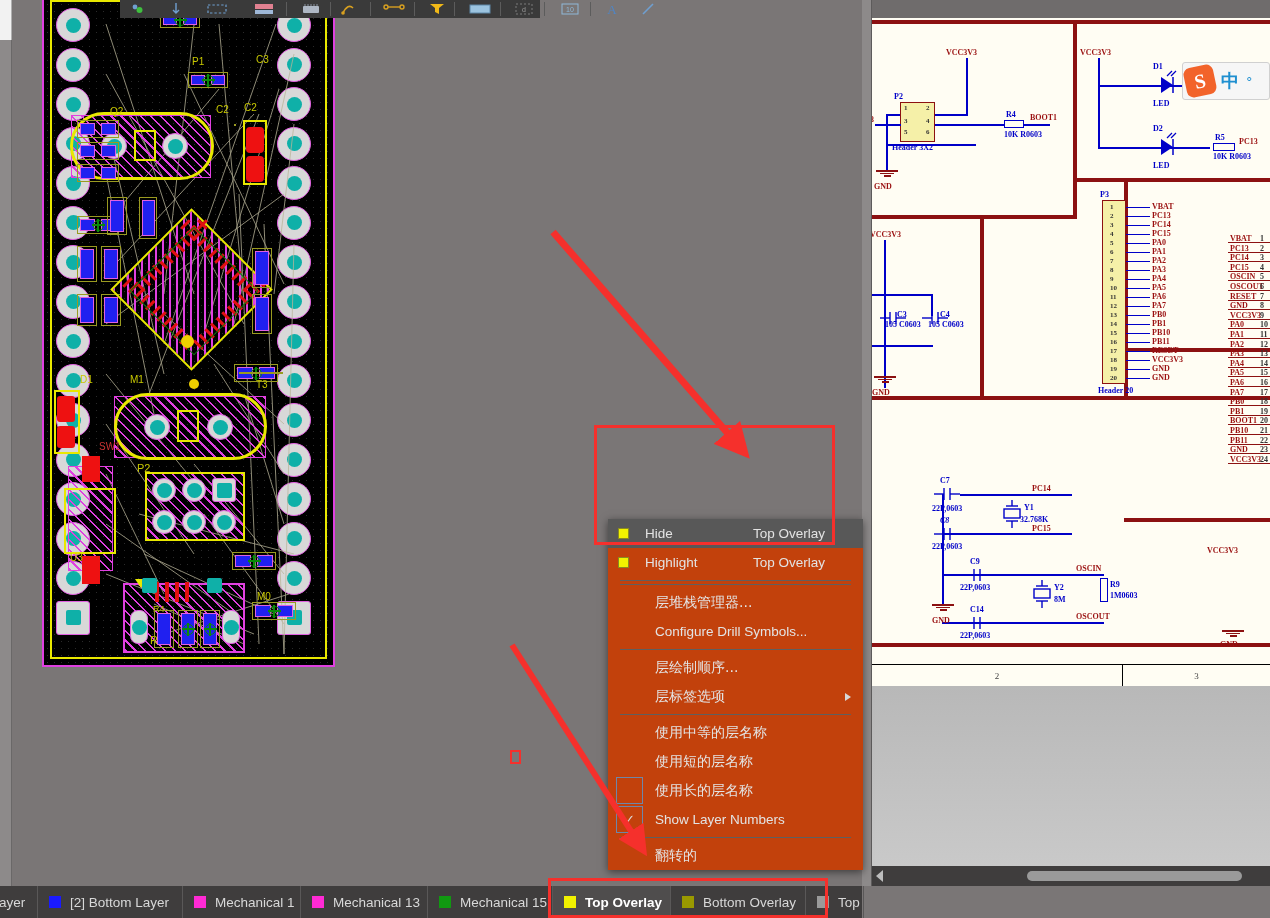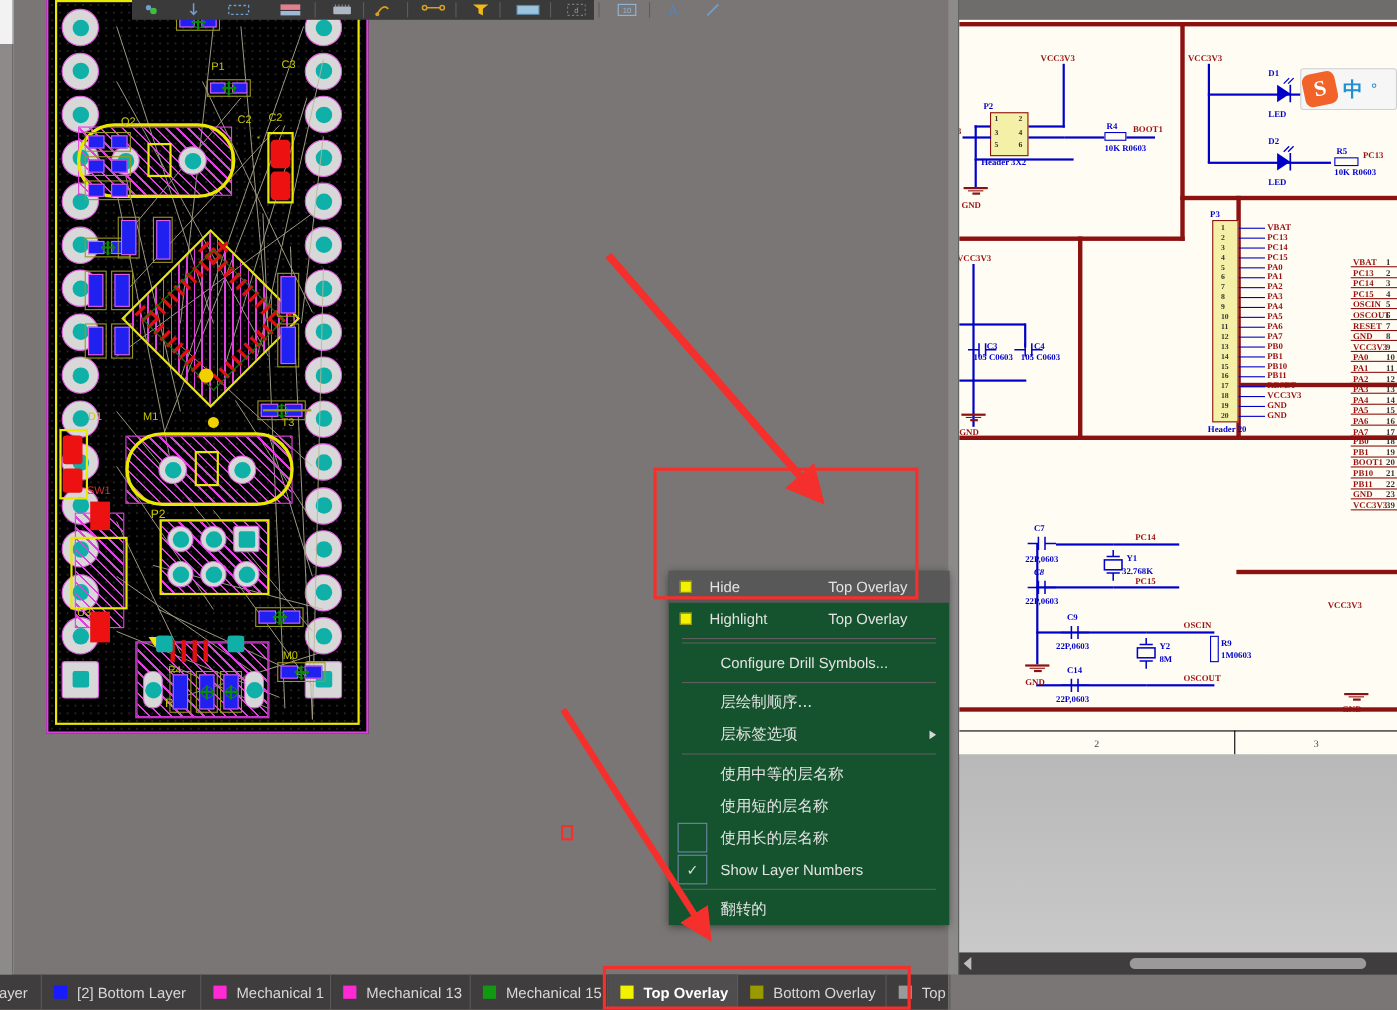--- a/index.html
+++ b/index.html
@@ -83,21 +83,21 @@
   
   .sogou{position:absolute;left:1182px;top:62px;width:88px;height:38px;
     background:#f6f6f6;border:1px solid #d0d0d0;border-radius:3px;display:flex;align-items:center;}
   .sogou .logo{width:30px;height:30px;margin-left:2px;border-radius:7px;
     background:#f2632a;transform:rotate(-12deg);color:#fff;font:bold 20px "Liberation Serif",serif;
     display:flex;align-items:center;justify-content:center;}
   .sogou .zh{margin-left:6px;color:#1e8fd0;font:bold 18px "DejaVu Sans",sans-serif;}
   .sogou .dot{margin-left:7px;color:#1e8fd0;font:13px "DejaVu Sans",sans-serif;}
 
   
-  .ctx{ position:absolute; left:608px; top:519px; width:255px; background:#14532d;
+  .ctx{ position:absolute; left:608px; top:519px; width:255px; background:#c2410c;
         color:#e3e3e3; font-size:13.5px; box-shadow:0 2px 8px rgba(0,0,0,.5);}
   .ctx .row{ height:29px; display:flex; align-items:center; padding-left:10px; position:relative;}
   .ctx .row .swatch{width:11px;height:11px;background:#f2f200;border:1px solid #8a8a20;
       margin-right:16px;flex:none;}
   .ctx .row .chkbox{position:absolute;left:8px;width:27px;height:27px;border:1px solid #6f86a8;}
   .ctx .row .chk{position:absolute;left:8px;width:27px;height:27px;border:1px solid #6f86a8;
       color:#dcdcdc;font-size:13px;display:flex;align-items:center;justify-content:center;}
   .ctx .row .lbl{flex:none;}
   .ctx .row .lbl.w1{width:108px;}
   .ctx .row .arrow{position:absolute;right:12px;width:0;height:0;
@@ -345,21 +345,21 @@
 
       <div class="hatch" style="left:70px;top:402px;width:152px;height:62px;"></div>
       <div class="cap-yellow" style="left:70px;top:399px;width:153px;height:67px;"></div>
       <div class="pad" style="position:absolute;left:100px;top:420px;width:26px;height:26px;margin:0;"></div>
       <div class="pad" style="position:absolute;left:163px;top:420px;width:26px;height:26px;margin:0;"></div>
       <div style="position:absolute;left:133px;top:416px;width:22px;height:32px;border:2px solid #e8e800;"></div>
 
       <div style="position:absolute;left:10px;top:396px;width:26px;height:64px;border:2px solid #e8e800;"></div>
       <div class="redpad" style="left:13px;top:402px;width:18px;height:26px;border-radius:3px;"></div>
       <div class="redpad" style="left:13px;top:432px;width:18px;height:22px;border-radius:3px;"></div>
-      <div class="silk-txt" style="left:35px;top:447px;color:#cc3333;">SW1</div>
+      <div class="silk-txt" style="left:55px;top:447px;color:#cc3333;">SW1</div>
 
       <div class="hatch" style="left:24px;top:472px;width:45px;height:105px;"></div>
       <div style="position:absolute;left:20px;top:494px;width:52px;height:66px;border:2px solid #e8e800;"></div>
       <div class="redpad" style="left:38px;top:462px;width:18px;height:26px;"></div>
       <div class="redpad" style="left:38px;top:562px;width:18px;height:28px;"></div>
       <div class="silk-txt" style="left:26px;top:558px;">U3</div>
 
       <div class="silk-txt" style="left:93px;top:468px;font-size:11px;">P2</div>
       <div class="hatch" style="left:102px;top:479px;width:98px;height:67px;"></div>
       <div style="position:absolute;left:101px;top:478px;width:100px;height:69px;border:2px solid #e8e800;"></div>
@@ -747,21 +747,21 @@
           <div class="sch-lbl net" style="left: 358px; top: 408px;">PB10</div>
           <div class="sch-lbl" style="left: 388px; top: 408px; color: rgb(51, 51, 51);">21</div>
           <div class="sch-line" style="left: 356px; top: 416px; width: 42px; height: 1px; background: rgb(140, 17, 17);"></div>
           <div class="sch-lbl net" style="left: 358px; top: 417.6px;">PB11</div>
           <div class="sch-lbl" style="left: 388px; top: 417.6px; color: rgb(51, 51, 51);">22</div>
           <div class="sch-line" style="left: 356px; top: 425.6px; width: 42px; height: 1px; background: rgb(140, 17, 17);"></div>
           <div class="sch-lbl net" style="left: 358px; top: 427.2px;">GND</div>
           <div class="sch-lbl" style="left: 388px; top: 427.2px; color: rgb(51, 51, 51);">23</div>
           <div class="sch-line" style="left: 356px; top: 435.2px; width: 42px; height: 1px; background: rgb(140, 17, 17);"></div>
           <div class="sch-lbl net" style="left: 358px; top: 436.8px;">VCC3V3</div>
-          <div class="sch-lbl" style="left: 388px; top: 436.8px; color: rgb(51, 51, 51);">39</div>
+          <div class="sch-lbl" style="left: 388px; top: 436.8px; color: rgb(51, 51, 51);">24</div>
           <div class="sch-line" style="left: 356px; top: 444.8px; width: 42px; height: 1px; background: rgb(140, 17, 17);"></div>
         </div>
 
       <div class="sch-line" style="left:70px;top:476px;width:1.5px;height:110px;"></div>
       <svg style="position:absolute;left:62px;top:468px;width:26px;height:16px;">
         <g stroke="#0000c8" stroke-width="1.4">
             <line x1="10" y1="2" x2="10" y2="14"></line>
             <line x1="16" y1="2" x2="16" y2="14"></line>
             <line x1="0" y1="8" x2="10" y2="8"></line>
             <line x1="16" y1="8" x2="26" y2="8"></line>
@@ -876,20 +876,23 @@
       <span class="lbl w1">Hide</span>
       <span class="lbl">Top Overlay</span>
     </div>
     <div class="row">
       <span class="swatch"></span>
       <span class="lbl w1">Highlight</span>
       <span class="lbl">Top Overlay</span>
     </div>
     <div class="sepline"></div>
     <div class="sepline"></div>
+    <div class="row indent zh">
+      <span class="lbl">层堆栈管理器...</span>
+    </div>
     <div class="row indent">
       <span class="lbl">Configure Drill Symbols...</span>
     </div>
     <div class="sepline"></div>
     <div class="row indent zh">
       <span class="lbl">层绘制顺序...</span>
     </div>
     <div class="row indent zh">
       <span class="lbl">层标签选项</span>
       <span class="arrow"></span>

